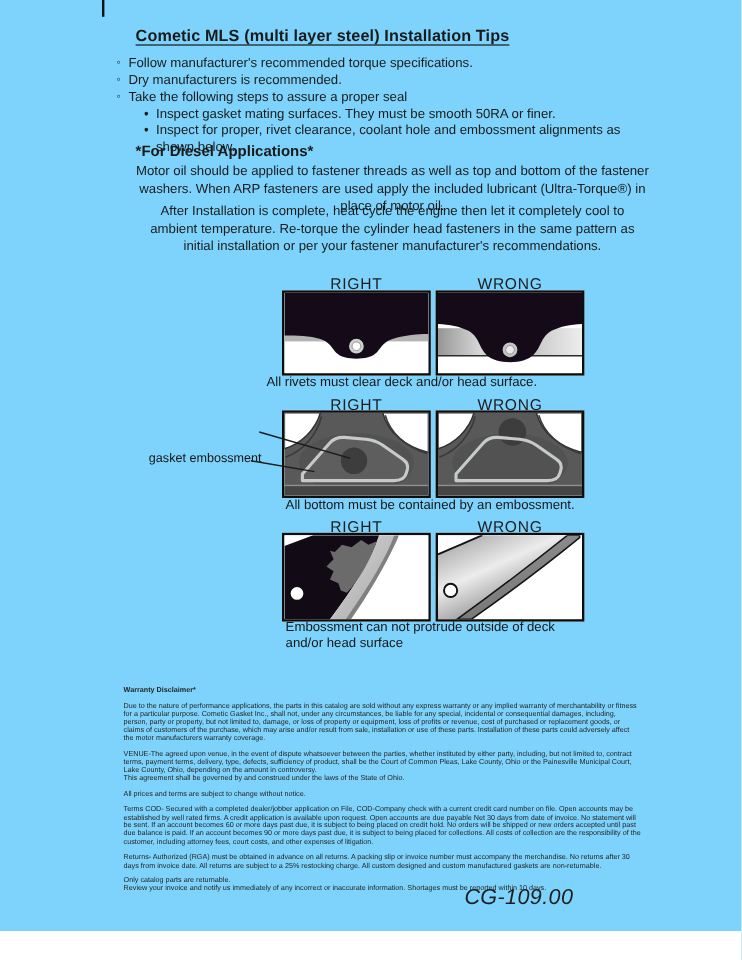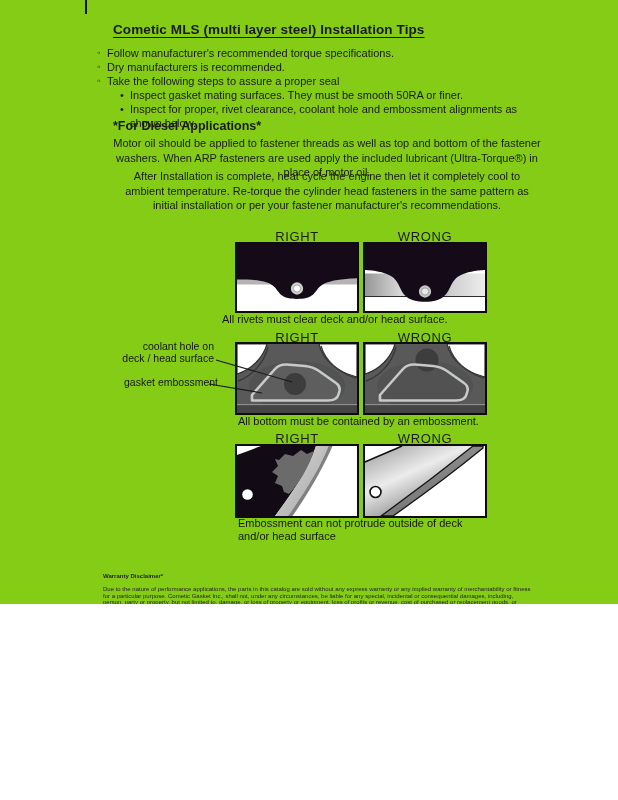--- a/index.html
+++ b/index.html
@@ -1,18 +1,18 @@
 <!DOCTYPE html>
 <html><head>
 <meta charset="utf-8">
 <style>
   * { margin:0; padding:0; box-sizing:border-box; }
   html,body { background:#ffffff; }
   body { font-family:"Liberation Sans", sans-serif; color:#1a1a1a; }
-  .page { position:relative; width:618px; height:604px; background:#84cc16; overflow:hidden; }
+  .page { position:relative; width:618px; height:776px; background:#7dd3fc; overflow:hidden; }
   .abs { position:absolute; }
   .edge-mark { left:85px; top:0; width:2px; height:14px; background:#111; }
   .doc-title { left:113px; top:22px; font-size:13.5px; font-weight:bold; text-decoration:underline; text-underline-offset:3px; letter-spacing:.1px; }
   .tips { left:97px; top:46px; width:440px; font-size:11px; line-height:14px; }
   .tip-row { position:relative; padding-left:10px; }
   .tip-row.sub { padding-left:33px; }
   .tip-marker { position:absolute; left:0; top:0; font-size:10px; }
   .tip-row.sub .tip-marker { left:23px; font-size:11px; }
   .sec-head { left:113px; top:119px; font-size:12.5px; font-weight:bold; }
   .para { left:113px; width:428px; font-size:11px; line-height:14.5px;text-align:center; }
@@ -95,24 +95,20 @@
       <circle cx="60" cy="47.5" r="6.8" fill="#c4c4c4" stroke="#0f0f14" stroke-width="1.3"></circle>
       <circle cx="60" cy="47.5" r="3.6" fill="#e9e9e9" stroke="#8a8a8a" stroke-width="0.7"></circle>
     </svg>
   </div>
 
   <div class="abs caption" style="left:222px; top:313px;">All rivets must clear deck and/or head surface.</div>
 
   <div class="abs rw-label" style="left:237px; top:330px;">RIGHT</div>
   <div class="abs rw-label" style="left:365px; top:330px;">WRONG</div>
 
-  <div class="abs annot" style="left:100px; top:341px; width:114px;">
-    <div>coolant hole on</div>
-    <div>deck / head surface</div>
-  </div>
   <div class="abs annot" style="left:112px; top:377px; width:106px;">gasket embossment</div>
 
   <div class="abs dbox" style="left:235px; top:342px;">
     <svg width="120" height="69" viewBox="0 0 120 69">
       <rect x="0" y="0" width="120" height="69" fill="#595959"></rect>
       <ellipse cx="60" cy="42" rx="48" ry="25" fill="#525252"></ellipse>
       <path d="M0,0 L30,0 C26,14 14,26 0,30 Z" fill="#ffffff" stroke="#2f2f2f" stroke-width="1.2"></path>
       <path d="M120,0 L82,0 C86,16 100,28 120,33 Z" fill="#ffffff" stroke="#2f2f2f" stroke-width="1.2"></path>
       <path d="M1,37 C15,32 27,19 31,3" fill="none" stroke="#3a3a3a" stroke-width="1.4"></path>
       <path d="M84,2 C88,17 102,29 119,34" fill="none" stroke="#3a3a3a" stroke-width="1.4"></path>

